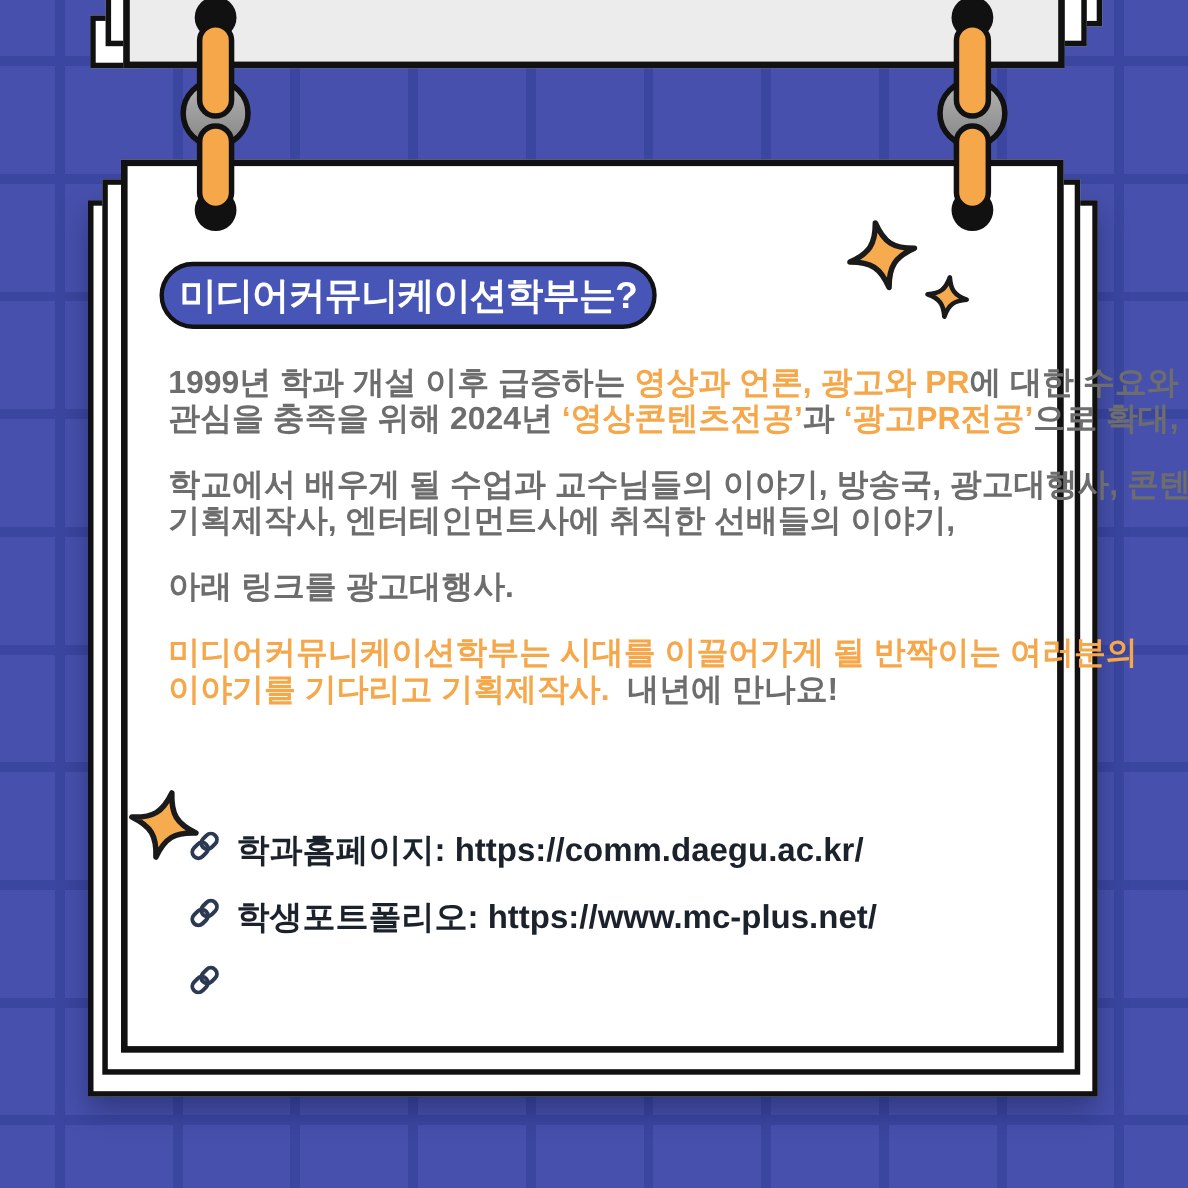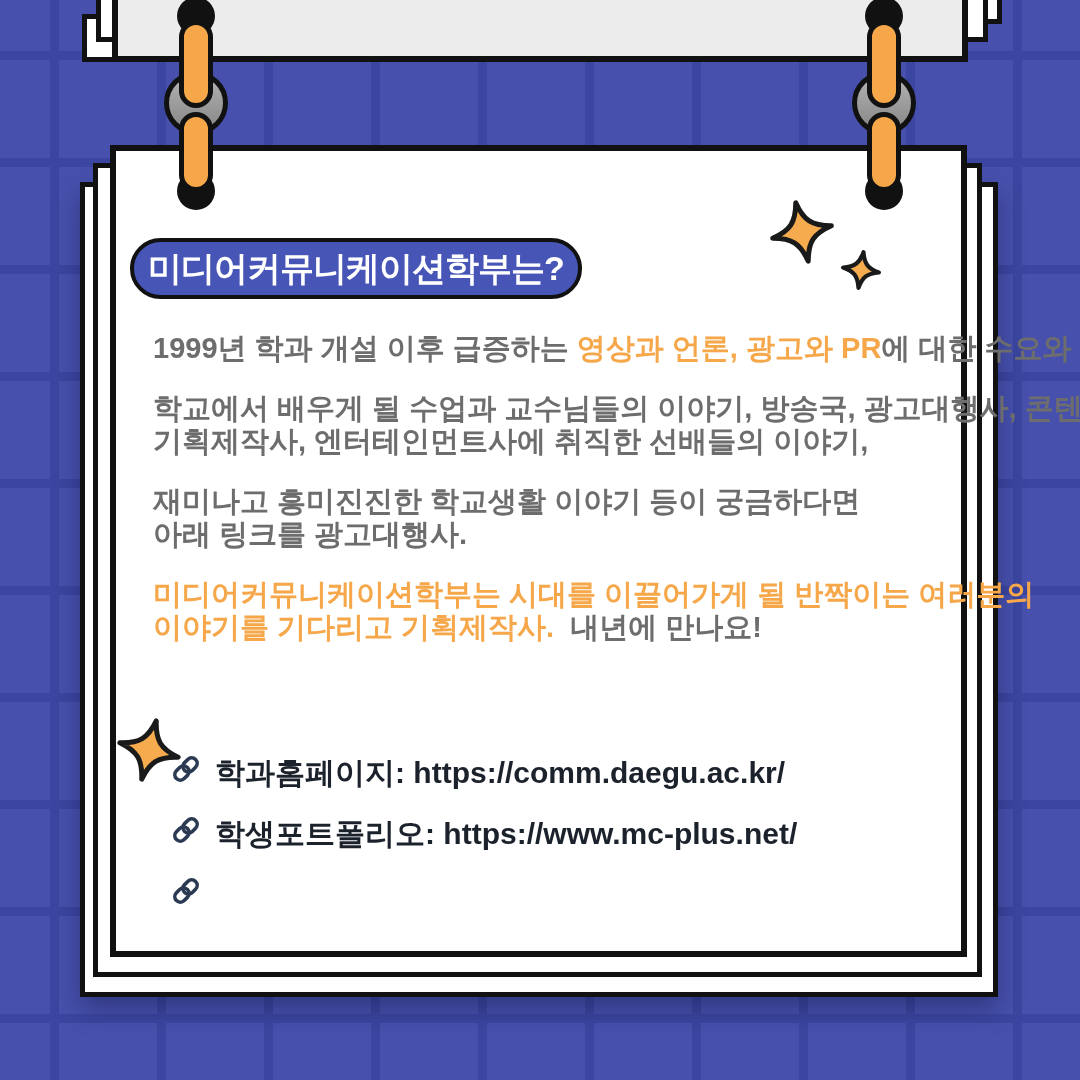--- a/index.html
+++ b/index.html
@@ -19,21 +19,21 @@
   .c-l1 { left:82px;  top:14px;  width:46px; height:48px; }
   .c-l2 { left:96px;  top:-12px; width:46px; height:54px; }
   .c-r1 { left:956px; top:-12px; width:46px; height:36px; }
   .c-r2 { left:942px; top:-12px; width:46px; height:54px; }
   .top-sheet { left:112px; top:-12px; width:856px; height:74px; background:#ececec; border-width:6px; }
   .s3 { left:80px; top:182px; width:918px; height:815px; box-shadow:0 12px 24px rgba(15,20,60,.4); }
   .s2 { left:93px; top:163px; width:889px; height:814px; }
   .card { left:110px; top:145px; width:857px; height:812px; border-width:6px; }
 
   .badge {
-    position:absolute; left:130px; top:238px; width:452px; height:61px;
+    position:absolute; left:145px; top:238px; width:452px; height:61px;
     background:var(--badge,#4756b6); border:4px solid #111; border-radius:32px;
     display:flex; align-items:center; justify-content:center;
     color:#fff; font-size:34px; font-weight:bold; letter-spacing:-1px; z-index:10;
   }
 
   .content { position:absolute; left:153px; top:332px; width:800px; z-index:10;
     font-size:29px; line-height:33px; font-weight:600; color:var(--body,#6d6d6d); }
   .para { margin-bottom:27px; }
   .t-line { white-space:pre; }
   .seg-accent { color:var(--accent,#f5a74a); font-weight:700; }
@@ -80,27 +80,27 @@
   <svg class="sparkle" style="left:838px;top:247px" width="46" height="46" viewBox="-23 -23 46 46">
     <path d="M0 -30 C4 -11 11 -4 30 0 C11 4 4 11 0 30 C-4 11 -11 4 -30 0 C-11 -4 -4 -11 0 -30 Z" fill="#f6ab4f" stroke="#1a1a1a" stroke-width="7" stroke-linejoin="round" transform="scale(0.6) rotate(8)"></path>
   </svg>
   <svg class="sparkle" style="left:111px;top:712px" width="76" height="76" viewBox="-38 -38 76 76">
     <path d="M0 -30 C4 -11 11 -4 30 0 C11 4 4 11 0 30 C-4 11 -11 4 -30 0 C-11 -4 -4 -11 0 -30 Z" fill="#f6ab4f" stroke="#1a1a1a" stroke-width="5" stroke-linejoin="round" transform="rotate(14)"></path>
   </svg>
 
   <div class="content" id="paragraphs">
       <div class="para">
         <div class="t-line"><span class="seg-body">1999년 학과 개설 이후 급증하는 </span><span class="seg-accent">영상과 언론, 광고와 PR</span><span class="seg-body">에 대한 수요와</span></div>
+        <div class="t-line"><span class="seg-body">관심을 충족을 위해 2024년 </span><span class="seg-accent">‘영상콘텐츠전공’</span><span class="seg-body">과 </span><span class="seg-accent">‘광고PR전공’</span><span class="seg-body">으로 확대,</span></div>
       </div>
       <div class="para">
         <div class="t-line"><span class="seg-body">학교에서 배우게 될 수업과 교수님들의 이야기, 방송국, 광고대행사, 콘텐츠</span></div>
         <div class="t-line"><span class="seg-body">기획제작사, 엔터테인먼트사에 취직한 선배들의 이야기,</span></div>
       </div>
       <div class="para">
-        <div class="t-line"><span class="seg-body">재미나고 흥미진진한 학교생활 이야기 등이 궁금하다면</span></div>
         <div class="t-line"><span class="seg-body">아래 링크를 광고대행사.</span></div>
       </div>
       <div class="para">
         <div class="t-line"><span class="seg-accent">미디어커뮤니케이션학부는 시대를 이끌어가게 될 반짝이는 여러분의</span></div>
         <div class="t-line"><span class="seg-accent">이야기를 기다리고 기획제작사.</span><span class="seg-body">  내년에 만나요!</span></div>
       </div>
     </div>
 
   <div class="links" id="links">
       <div class="link-row">

